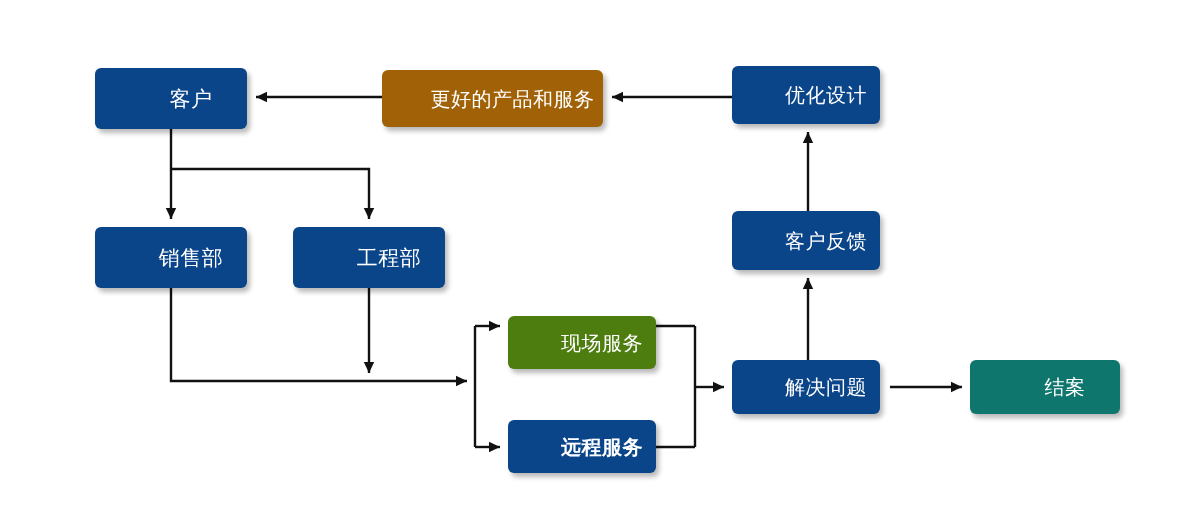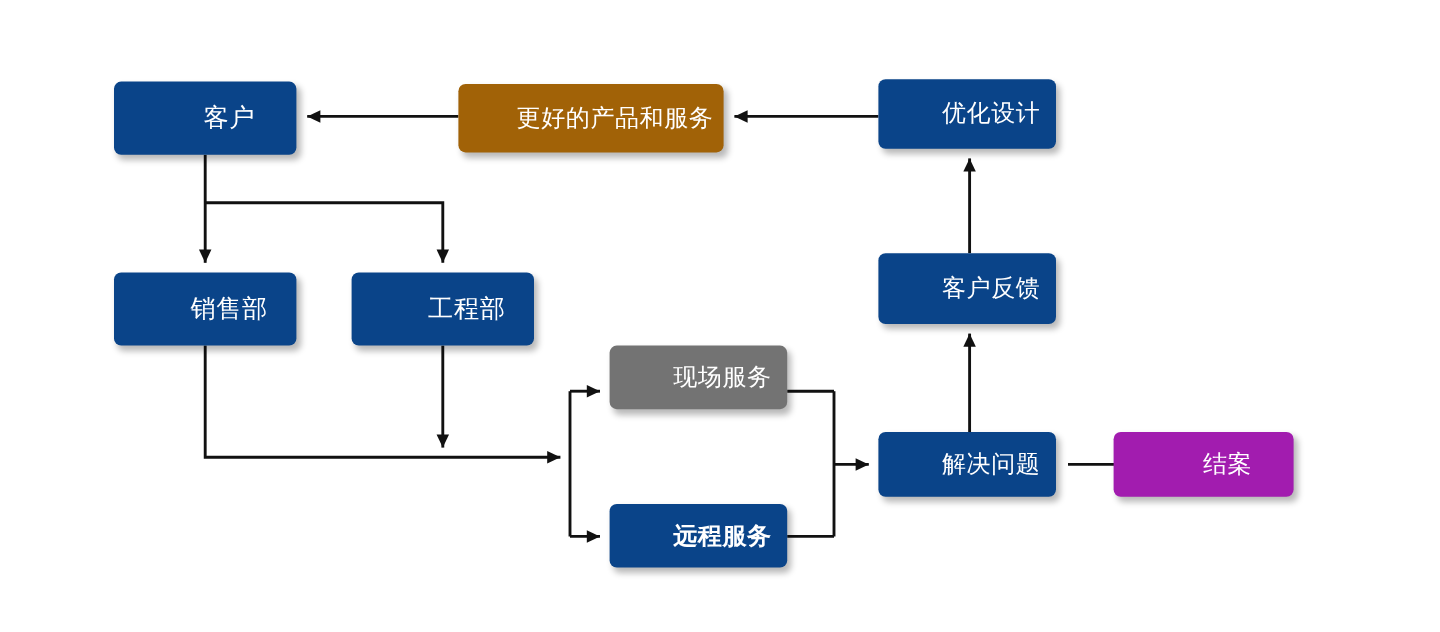--- a/index.html
+++ b/index.html
@@ -99,29 +99,29 @@
       </div>
       <div class="node-box" style="left: 732px; top: 66px; width: 148px; height: 58px; background: rgb(10, 68, 137); color: rgb(255, 255, 255);">
         <span class="node-label" style="font-size: 20px;">优化设计</span>
       </div>
       <div class="node-box" style="left: 95px; top: 227px; width: 152px; height: 61px; background: rgb(10, 68, 137); color: rgb(255, 255, 255);">
         <span class="node-label" style="font-size: 21px;">销售部</span>
       </div>
       <div class="node-box" style="left: 293px; top: 227px; width: 152px; height: 61px; background: rgb(10, 68, 137); color: rgb(255, 255, 255);">
         <span class="node-label" style="font-size: 21px;">工程部</span>
       </div>
-      <div class="node-box" style="left: 508px; top: 288px; width: 148px; height: 53px; background: #737373; color: rgb(255, 255, 255);">
+      <div class="node-box" style="left: 508px; top: 316px; width: 148px; height: 53px; background: #4d7c0f; color: rgb(255, 255, 255);">
         <span class="node-label" style="font-size: 20px;">现场服务</span>
       </div>
       <div class="node-box" style="left: 508px; top: 420px; width: 148px; height: 53px; background: rgb(10, 68, 137); color: rgb(255, 255, 255);">
         <span class="node-label" style="font-size: 20px; font-weight: bold;">远程服务</span>
       </div>
       <div class="node-box" style="left: 732px; top: 211px; width: 148px; height: 59px; background: rgb(10, 68, 137); color: rgb(255, 255, 255);">
         <span class="node-label" style="font-size: 20px;">客户反馈</span>
       </div>
       <div class="node-box" style="left: 732px; top: 360px; width: 148px; height: 54px; background: rgb(10, 68, 137); color: rgb(255, 255, 255); align-items: center;">
         <span class="node-label" style="font-size: 20px;">解决问题</span>
       </div>
-      <div class="node-box" style="left: 928px; top: 360px; width: 150px; height: 54px; background: #a21caf; color: rgb(255, 255, 255);">
+      <div class="node-box" style="left: 970px; top: 360px; width: 150px; height: 54px; background: #0f766e; color: rgb(255, 255, 255);">
         <span class="node-label" style="font-size: 20px;">结案</span>
       </div>
     </div>
 </div>
 
 </body></html>

